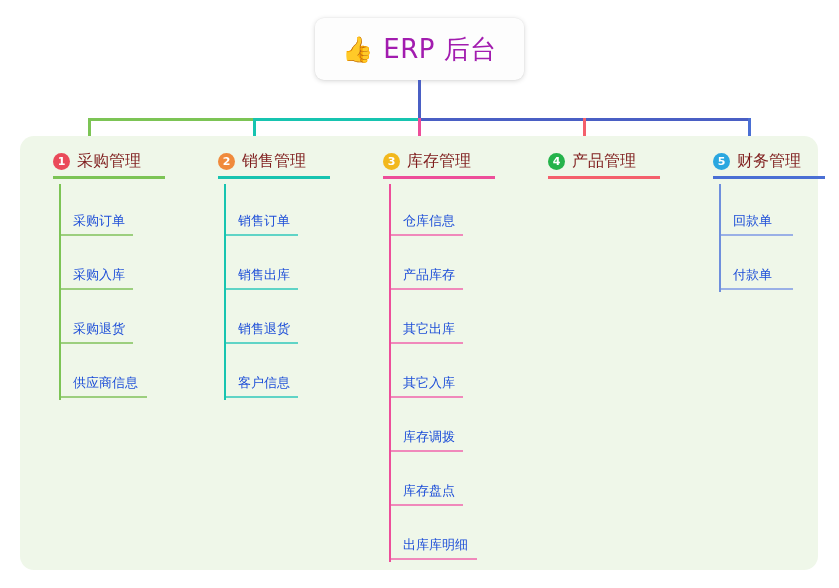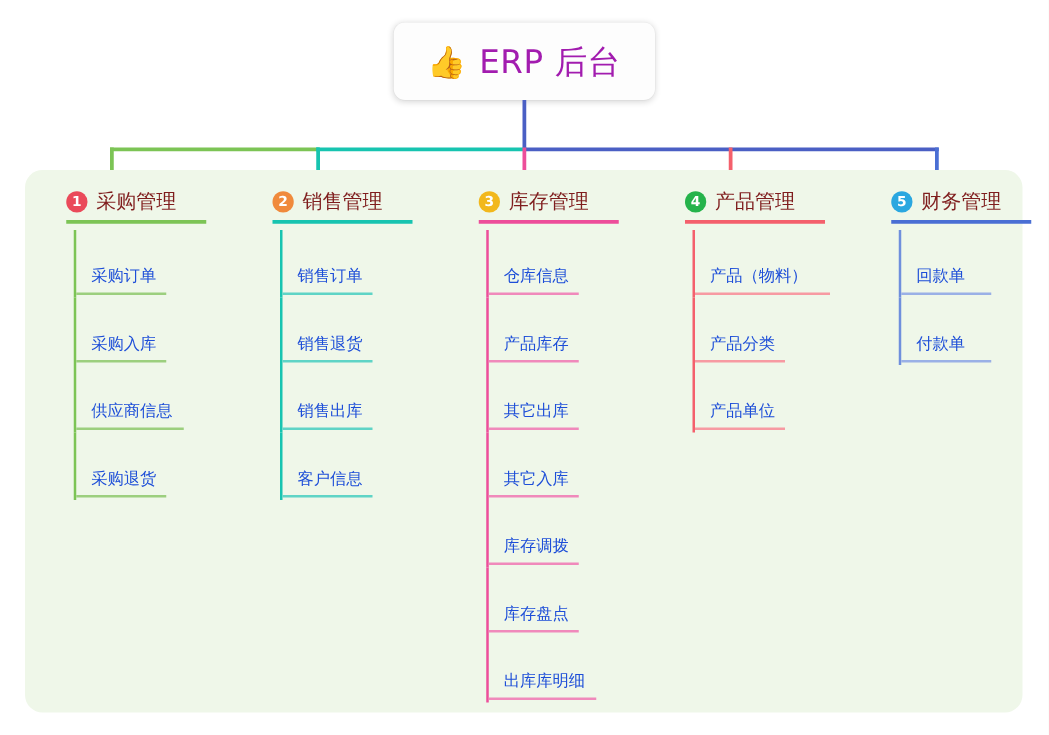--- a/index.html
+++ b/index.html
@@ -120,51 +120,51 @@
         <div class="item-label">采购订单</div>
         <div class="item-underline" style="width:72px;background:#9ccf7e;"></div>
       </div>
       <div class="item">
         <div class="item-spine" style="background:#7cc455;"></div>
         <div class="item-label">采购入库</div>
         <div class="item-underline" style="width:72px;background:#9ccf7e;"></div>
       </div>
       <div class="item">
         <div class="item-spine" style="background:#7cc455;"></div>
+        <div class="item-label">采购退货</div>
+        <div class="item-underline" style="width:72px;background:#9ccf7e;"></div>
+      </div>
+      <div class="item">
+        <div class="item-spine" style="background:#7cc455;"></div>
         <div class="item-label">供应商信息</div>
         <div class="item-underline" style="width:86px;background:#9ccf7e;"></div>
       </div>
-      <div class="item">
-        <div class="item-spine" style="background:#7cc455;"></div>
-        <div class="item-label">采购退货</div>
-        <div class="item-underline" style="width:72px;background:#9ccf7e;"></div>
-      </div>
     </div>
   </div>
 
   <div class="col" style="left:200px;width:130px;">
     <div class="col-head">
       <span class="badge" style="background:#f08a3c;">2</span>
       <span class="col-title">销售管理</span>
     </div>
     <div class="col-rule" style="width:112px;background:#17c4b0;"></div>
     <div class="items">
       <div class="item">
         <div class="item-spine" style="background:#17c4b0;"></div>
         <div class="item-label">销售订单</div>
         <div class="item-underline" style="width:72px;background:#5fd4c6;"></div>
       </div>
       <div class="item">
         <div class="item-spine" style="background:#17c4b0;"></div>
+        <div class="item-label">销售出库</div>
+        <div class="item-underline" style="width:72px;background:#5fd4c6;"></div>
+      </div>
+      <div class="item">
+        <div class="item-spine" style="background:#17c4b0;"></div>
         <div class="item-label">销售退货</div>
-        <div class="item-underline" style="width:72px;background:#5fd4c6;"></div>
-      </div>
-      <div class="item">
-        <div class="item-spine" style="background:#17c4b0;"></div>
-        <div class="item-label">销售出库</div>
         <div class="item-underline" style="width:72px;background:#5fd4c6;"></div>
       </div>
       <div class="item">
         <div class="item-spine" style="background:#17c4b0;"></div>
         <div class="item-label">客户信息</div>
         <div class="item-underline" style="width:72px;background:#5fd4c6;"></div>
       </div>
     </div>
   </div>
 
@@ -212,37 +212,20 @@
       </div>
     </div>
   </div>
 
   <div class="col" style="left:530px;width:135px;">
     <div class="col-head">
       <span class="badge" style="background:#25b34b;">4</span>
       <span class="col-title">产品管理</span>
     </div>
     <div class="col-rule" style="width:112px;background:#f4606c;"></div>
-    <div class="items">
-      <div class="item">
-        <div class="item-spine" style="background:#f4606c;"></div>
-        <div class="item-label">产品（物料）</div>
-        <div class="item-underline" style="width:108px;background:#f79aa2;"></div>
-      </div>
-      <div class="item">
-        <div class="item-spine" style="background:#f4606c;"></div>
-        <div class="item-label">产品分类</div>
-        <div class="item-underline" style="width:72px;background:#f79aa2;"></div>
-      </div>
-      <div class="item">
-        <div class="item-spine" style="background:#f4606c;"></div>
-        <div class="item-label">产品单位</div>
-        <div class="item-underline" style="width:72px;background:#f79aa2;"></div>
-      </div>
-    </div>
   </div>
 
   <div class="col" style="left:695px;width:130px;">
     <div class="col-head">
       <span class="badge" style="background:#2aa7e0;">5</span>
       <span class="col-title">财务管理</span>
     </div>
     <div class="col-rule" style="width:112px;background:#4a6fd4;"></div>
     <div class="items">
       <div class="item">

